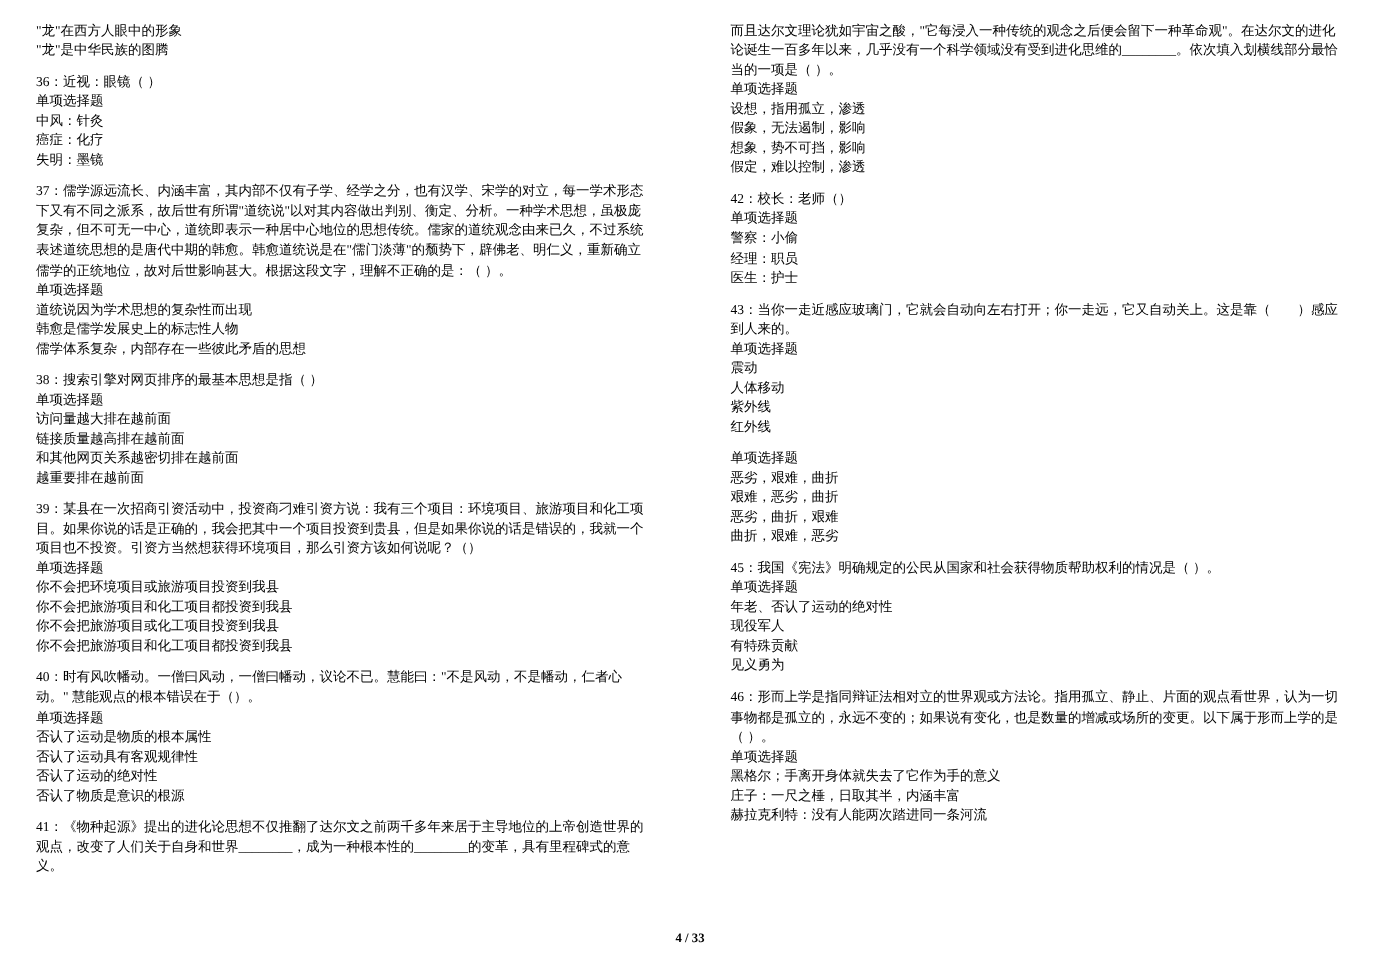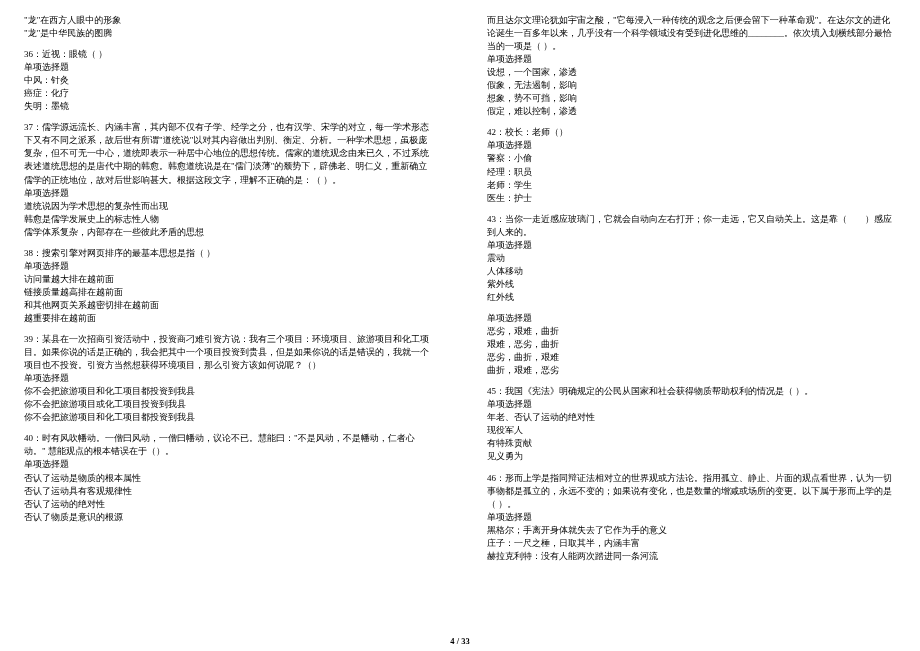--- a/index.html
+++ b/index.html
@@ -18,21 +18,21 @@
     display: flex;
     gap: 54px;
   }
   .col {
     width: 410px;
   }
   .block { margin-bottom: 8px; }
   .line { display: block; }
   .pagenum {
     position: absolute;
-    bottom: 4px;
+    bottom: 20px;
     left: 50%;
     transform: translateX(-50%);
     font-size: 8.5px;
     font-weight: bold;
   }
 </style>
 </head>
 <body>
 
 <div class="columns">
@@ -64,54 +64,57 @@
       <span class="line">单项选择题</span>
       <span class="line">访问量越大排在越前面</span>
       <span class="line">链接质量越高排在越前面</span>
       <span class="line">和其他网页关系越密切排在越前面</span>
       <span class="line">越重要排在越前面</span>
     </div>
 
     <div class="block">
       <span class="line">39：某县在一次招商引资活动中，投资商刁难引资方说：我有三个项目：环境项目、旅游项目和化工项目。如果你说的话是正确的，我会把其中一个项目投资到贵县，但是如果你说的话是错误的，我就一个项目也不投资。引资方当然想获得环境项目，那么引资方该如何说呢？（）</span>
       <span class="line">单项选择题</span>
+      <span class="line">你不会把环境项目或旅游项目投资到我县</span>
       <span class="line">你不会把旅游项目和化工项目都投资到我县</span>
       <span class="line">你不会把旅游项目或化工项目投资到我县</span>
       <span class="line">你不会把旅游项目和化工项目都投资到我县</span>
     </div>
 
     <div class="block">
       <span class="line">40：时有风吹幡动。一僧曰风动，一僧曰幡动，议论不已。慧能曰："不是风动，不是幡动，仁者心动。" 慧能观点的根本错误在于（）。</span>
       <span class="line">单项选择题</span>
       <span class="line">否认了运动是物质的根本属性</span>
       <span class="line">否认了运动具有客观规律性</span>
       <span class="line">否认了运动的绝对性</span>
       <span class="line">否认了物质是意识的根源</span>
     </div>
 
+    <div class="block">
+      <span class="line">41：《物种起源》提出的进化论思想不仅推翻了达尔文之前两千多年来居于主导地位的上帝创造世界的观点，改变了人们关于自身和世界________，成为一种根本性的________的变革，具有里程碑式的意义。</span>
+    </div>
 
   </div>
 
   <div class="col">
 
     <div class="block">
       <span class="line">而且达尔文理论犹如宇宙之酸，"它每浸入一种传统的观念之后便会留下一种革命观"。在达尔文的进化论诞生一百多年以来，几乎没有一个科学领域没有受到进化思维的________。依次填入划横线部分最恰当的一项是（ ）。</span>
       <span class="line">单项选择题</span>
-      <span class="line">设想，一个国家，渗透</span>
+      <span class="line">设想，指用孤立，渗透</span>
       <span class="line">假象，无法遏制，影响</span>
       <span class="line">想象，势不可挡，影响</span>
       <span class="line">假定，难以控制，渗透</span>
     </div>
 
     <div class="block">
       <span class="line">42：校长：老师（）</span>
       <span class="line">单项选择题</span>
       <span class="line">警察：小偷</span>
       <span class="line">经理：职员</span>
-      <span class="line">老师：学生</span>
       <span class="line">医生：护士</span>
     </div>
 
     <div class="block">
       <span class="line">43：当你一走近感应玻璃门，它就会自动向左右打开；你一走远，它又自动关上。这是靠（　　）感应到人来的。</span>
       <span class="line">单项选择题</span>
       <span class="line">震动</span>
       <span class="line">人体移动</span>
       <span class="line">紫外线</span>
       <span class="line">红外线</span>

